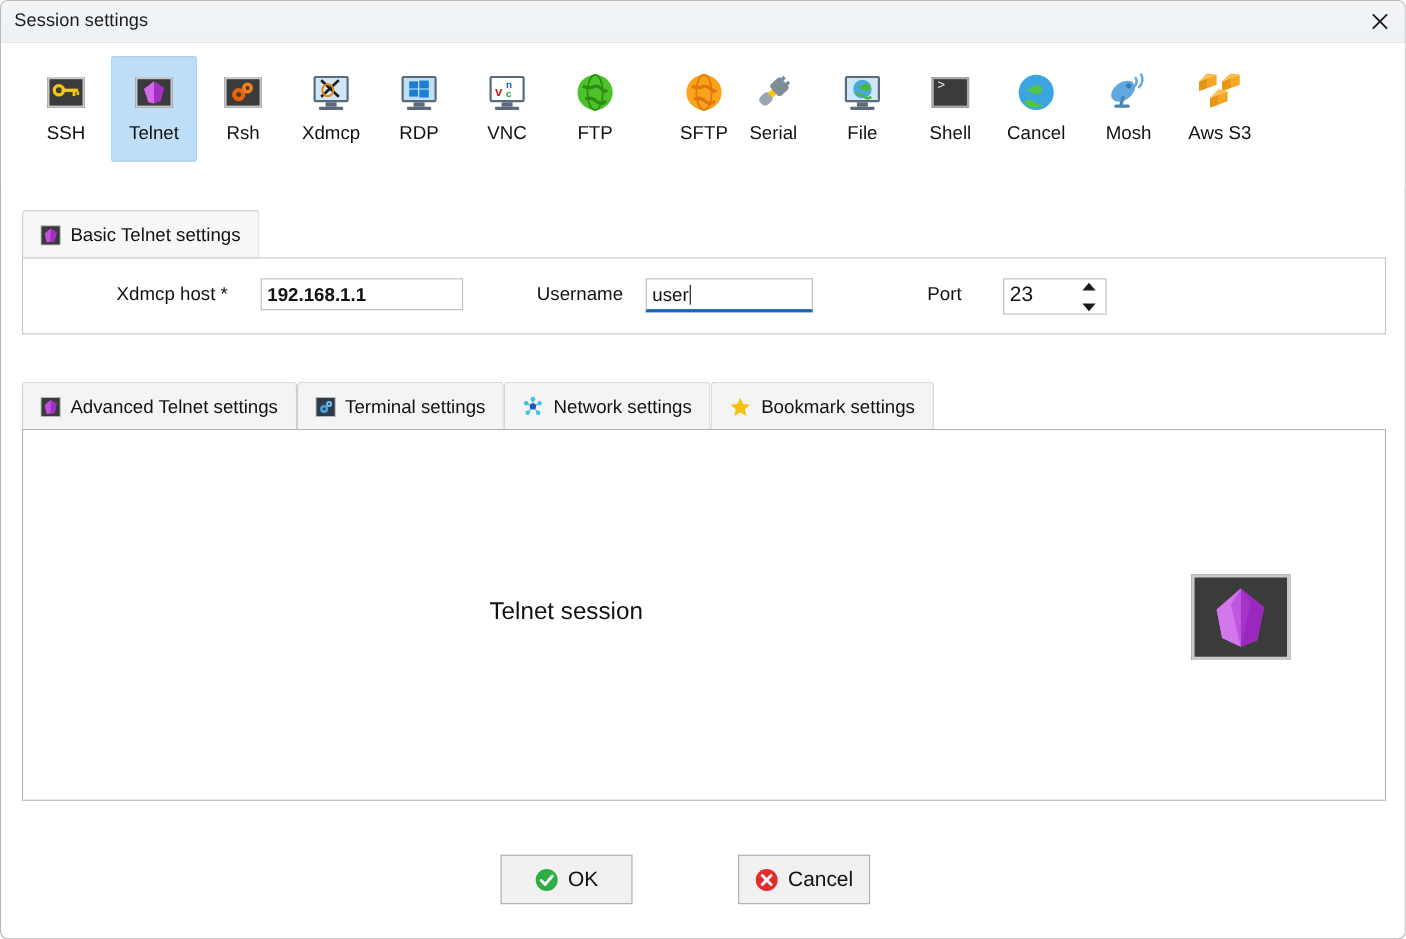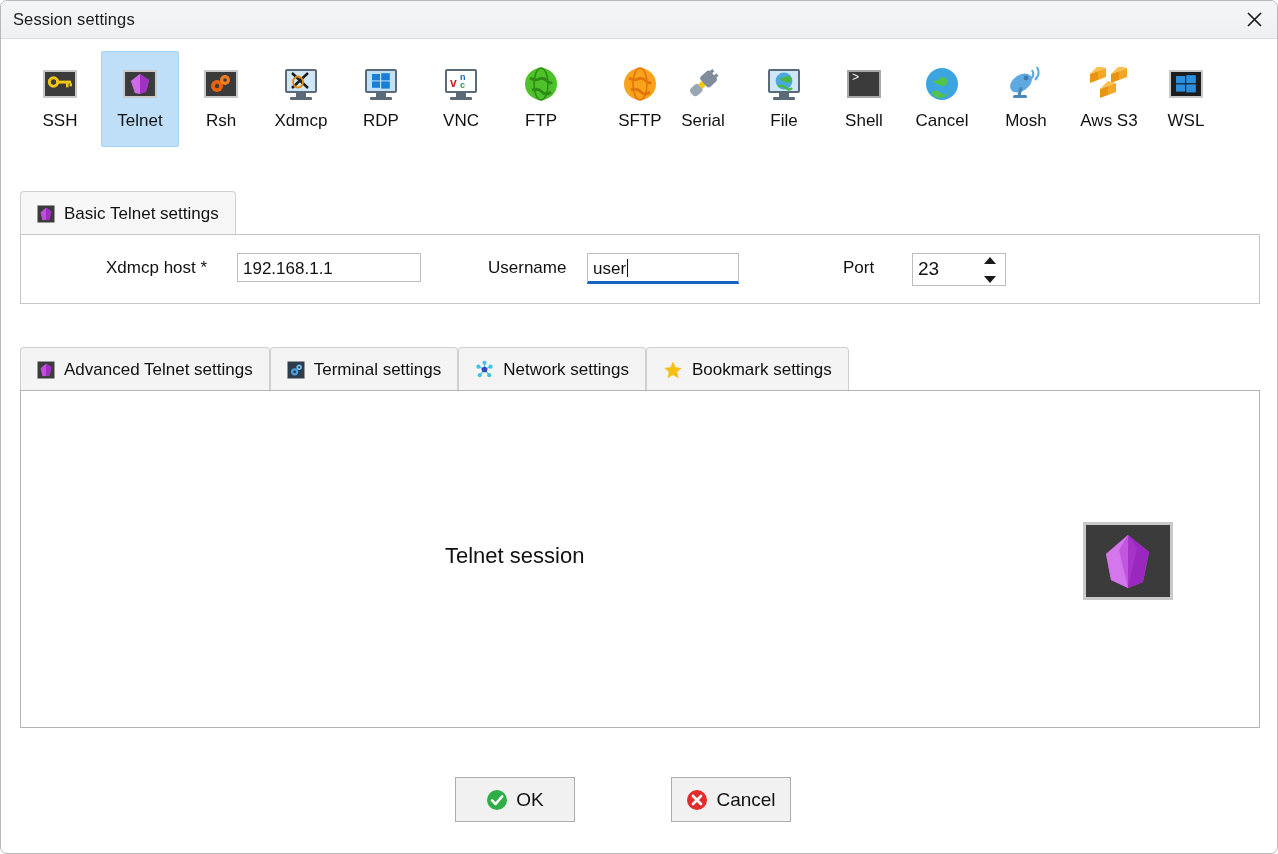--- a/index.html
+++ b/index.html
@@ -459,51 +459,38 @@
           <g transform="translate(10,15)" fill="#f5a623">
             <polygon points="8,4 16,1 16,10 8,13"></polygon>
             <polygon points="8,4 0,7 0,16 8,13" fill="#e89511"></polygon>
             <polygon points="0,7 8,4 16,1 8,-1" fill="#fcbe4d"></polygon>
           </g>
         </svg>
       </div>
       <div class="lbl">Aws S3</div>
     </div>
 
-    <div class="proto" style="left:1146px">
-      <div class="ico">
-        <div class="screen" style="background:#1d1d1d;">
-          <svg width="22" height="20" viewBox="0 0 22 20">
-            <rect x="1" y="2" width="9" height="7.2" fill="#2b8fe0"></rect>
-            <rect x="11.2" y="1.2" width="9.6" height="8" fill="#2b8fe0"></rect>
-            <rect x="1" y="10.4" width="9" height="7.2" fill="#2b8fe0"></rect>
-            <rect x="11.2" y="10.4" width="9.6" height="8" fill="#2b8fe0"></rect>
-          </svg>
-        </div>
-      </div>
-      <div class="lbl">WSL</div>
-    </div>
   </div>
 
   <div id="basic-tabstrip">
     <div class="tab active">
       <span>
         <svg width="18" height="18" viewBox="0 0 20 20" style="display:block">
           <rect width="20" height="20" fill="#3b3b3b" stroke="#c9c9c9" stroke-width="1.5"></rect>
           <polygon points="10,3 16,7 14,16 6,17 4,8" fill="#c44ee0"></polygon>
           <polygon points="10,3 16,7 14,16 10,17" fill="#9f2fc2"></polygon>
         </svg>
       </span>
       <span>Basic Telnet settings</span>
     </div>
   </div>
 
   <div id="basic-panel">
     <div class="field-label" style="left:85px">Xdmcp host *</div>
-    <div class="tbox" style="left:216px; width:184px;" placeholder="">192.168.1.1</div>
+    <div class="tbox" style="left:216px; width:184px;font-weight:bold;" placeholder="">192.168.1.1</div>
 
     <div class="field-label" style="left:467px">Username</div>
     <div class="tbox focused" style="left:566px; width:152px;" placeholder=""><span>user</span><span class="caret"></span></div>
 
     <div class="field-label" style="left:822px">Port</div>
     <div id="spin-port">
       <div class="val">23</div>
       <div class="arrows">
         <div class="arr-up"></div>
         <div class="arr-dn"></div>

